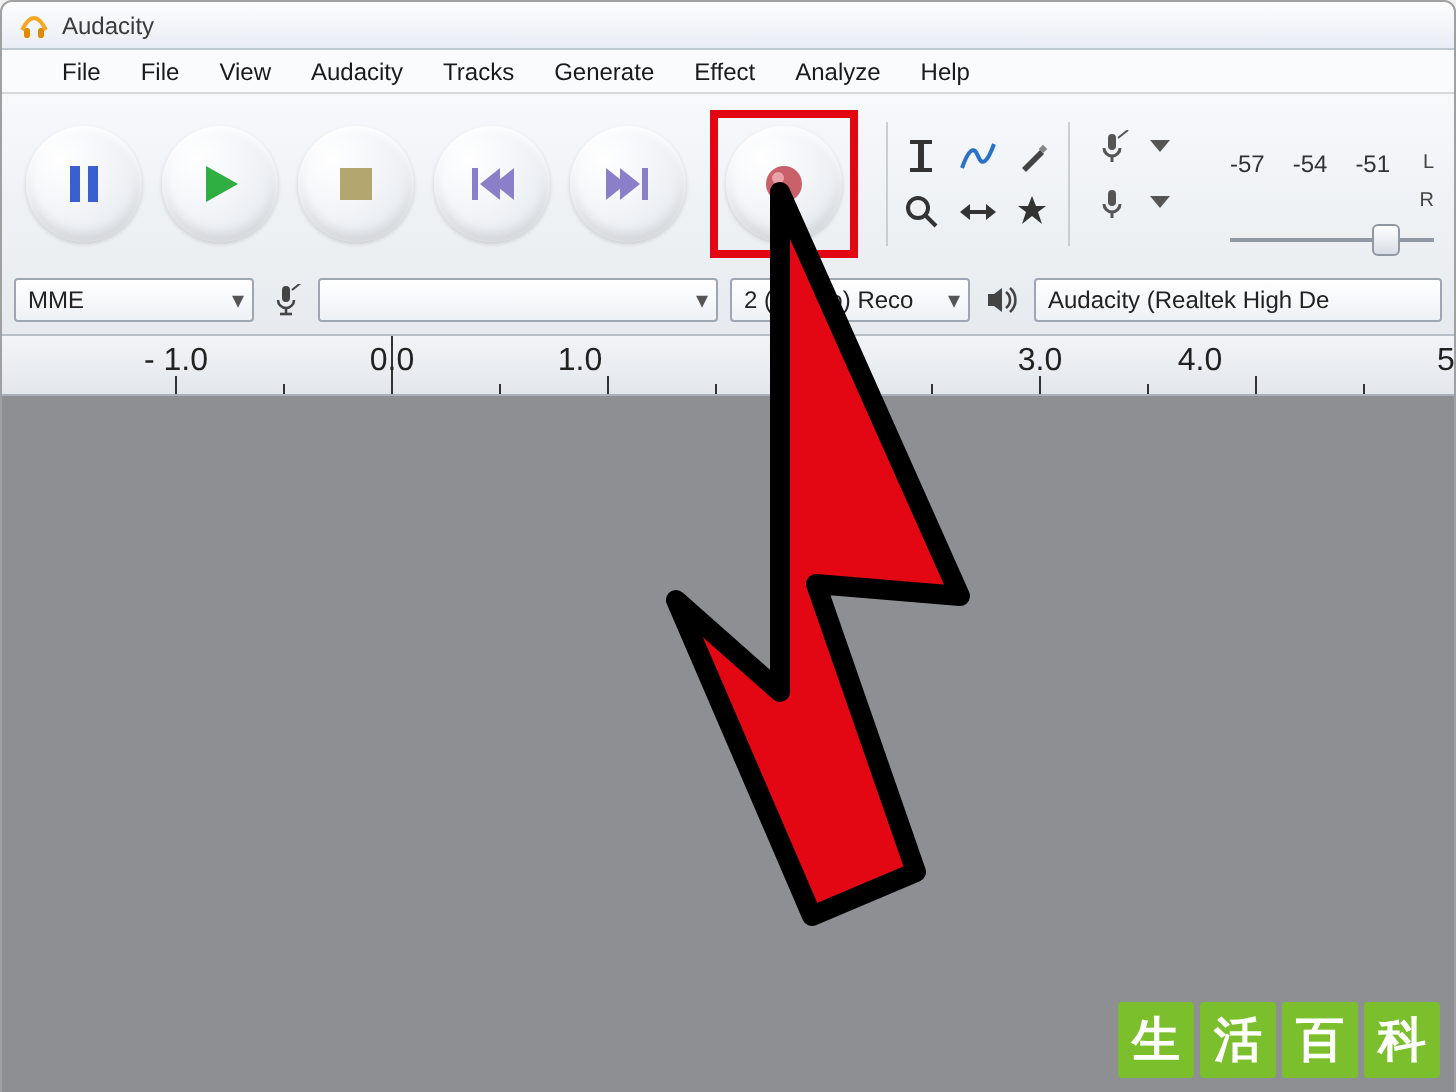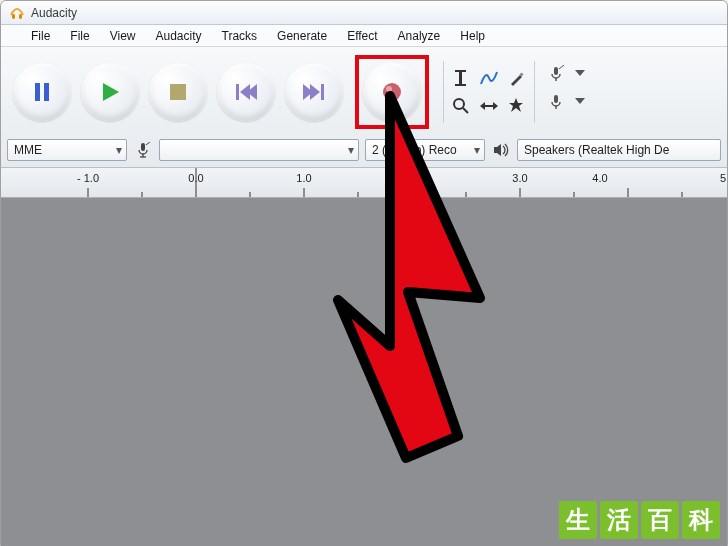--- a/index.html
+++ b/index.html
@@ -43,21 +43,21 @@
 .slider .thumb { position:absolute; top:0; width:14px; height:16px; background:linear-gradient(to bottom,#fefefe,#d8dee6); border:1px solid #8f98a3; border-radius:3px; left:70%; }
 
 
 .row2 { display:flex; align-items:center; gap:6px; margin-top:6px; }
 .combo { height:22px; border:1px solid #9da6b2; background:linear-gradient(to bottom,#fff,#eef1f5); display:flex; align-items:center; padding: 0 4px 0 6px; color:#222; border-radius:2px; white-space:nowrap; overflow:hidden; }
 .combo .arrow { margin-left:auto; padding-left:6px; color:#555; }
 .mic-ico, .spk-ico { width:20px; display:flex; align-items:center; justify-content:center; }
 
 
 .ruler { height:30px; background:linear-gradient(to bottom,#f2f4f7,#e3e7ec); border-bottom:1px solid #a9b0b9; position:relative; overflow:hidden; }
-.ruler .num { position:absolute; top:4px; font-size:11px; color:#222; transform:translateX(-50%);text-align:center; }
+.ruler .num { position:absolute; top:4px; font-size:16px; color:#222; transform:translateX(-50%);text-align:center; }
 .ruler svg { position:absolute; top:0; left:0; }
 
 
 .canvas { height: 360px; background:#8d8f92; }
 
 
 .watermark { position:absolute; right:8px; bottom:4px; text-align:right; }
 .wm-boxes { display:flex; gap:3px; justify-content:flex-end; margin-bottom:3px; }
 .wm-box { width:38px; height:38px; background:#7cbf2c; color:#fff; display:flex; align-items:center; justify-content:center; font-size:24px; font-weight:bold; border-radius:2px; }
 .wm-url { color:#6aa524; font-size:12px; letter-spacing:0.6px; }
@@ -188,20 +188,37 @@
         <div class="cell"><svg width="18" height="18">
               <rect x="7" y="2" width="4" height="8" rx="2" fill="#555"></rect>
               <path d="M5 9a4 4 0 0 0 8 0" fill="none" stroke="#555" stroke-width="1.5"></path>
               <line x1="9" y1="13" x2="9" y2="16" stroke="#555" stroke-width="1.5"></line>
             </svg></div>
         <div class="cell"><svg width="10" height="6">
               <polygon points="0,0 10,0 5,6" fill="#555"></polygon>
             </svg></div>
       </div>
 
+      <div class="meter-area">
+        <div class="meter-row">
+          <div class="db-scale">
+            <span>-57</span>
+            <span>-54</span>
+            <span>-51</span>
+          </div>
+          <span class="meter-label">L</span>
+        </div>
+        <div class="meter-row">
+          <span class="meter-label" style="margin-left:auto">R</span>
+        </div>
+        <div class="slider">
+          <div class="track"></div>
+          <div class="thumb"></div>
+        </div>
+      </div>
 
     </div>
 
     <div class="row2">
       <div class="combo" style="width:120px">
         <span>MME</span>
         <span class="arrow">▾</span>
       </div>
       <span class="mic-ico">
         <svg width="16" height="16">
@@ -220,21 +237,21 @@
         <span class="arrow">▾</span>
       </div>
       <span class="spk-ico">
         <svg width="16" height="16">
             <polygon points="1,5 4,5 8,2 8,14 4,11 1,11" fill="#444"></polygon>
             <path d="M10 4a5 5 0 0 1 0 8" fill="none" stroke="#444" stroke-width="1.3"></path>
             <path d="M12 2a8 8 0 0 1 0 12" fill="none" stroke="#444" stroke-width="1.3"></path>
           </svg>
       </span>
       <div class="combo" style="flex:1">
-        <span>Speakers (Realtek High De</span>
+        <span>Audacity (Realtek High De</span>
       </div>
     </div>
   </div>
 
   <div class="ruler">
     <svg width="728" height="30">
       <g stroke="#333" stroke-width="1">
         <line x1="195" y1="0" x2="195" y2="30"></line>
         <line x1="87" y1="20" x2="87" y2="30"></line>
         <line x1="141" y1="24" x2="141" y2="30"></line>
@@ -244,21 +261,21 @@
         <line x1="411" y1="20" x2="411" y2="30"></line>
         <line x1="465" y1="24" x2="465" y2="30"></line>
         <line x1="519" y1="20" x2="519" y2="30"></line>
         <line x1="573" y1="24" x2="573" y2="30"></line>
         <line x1="627" y1="20" x2="627" y2="30"></line>
         <line x1="681" y1="24" x2="681" y2="30"></line>
       </g>
     </svg>
     <span class="num" style="left:87px">- 1.0</span>
     <span class="num" style="left:195px">0.0</span>
-    <span class="num" style="left:303px">1.0</span>
+    <span class="num" style="left:289px">1.0</span>
     <span class="num" style="left:519px">3.0</span>
     <span class="num" style="left:599px">4.0</span>
     <span class="num" style="left:722px">5</span>
   </div>
 
   <div class="canvas"></div>
 
 </div>
 
 <svg class="big-cursor" width="260" height="380" viewBox="0 0 260 380">

